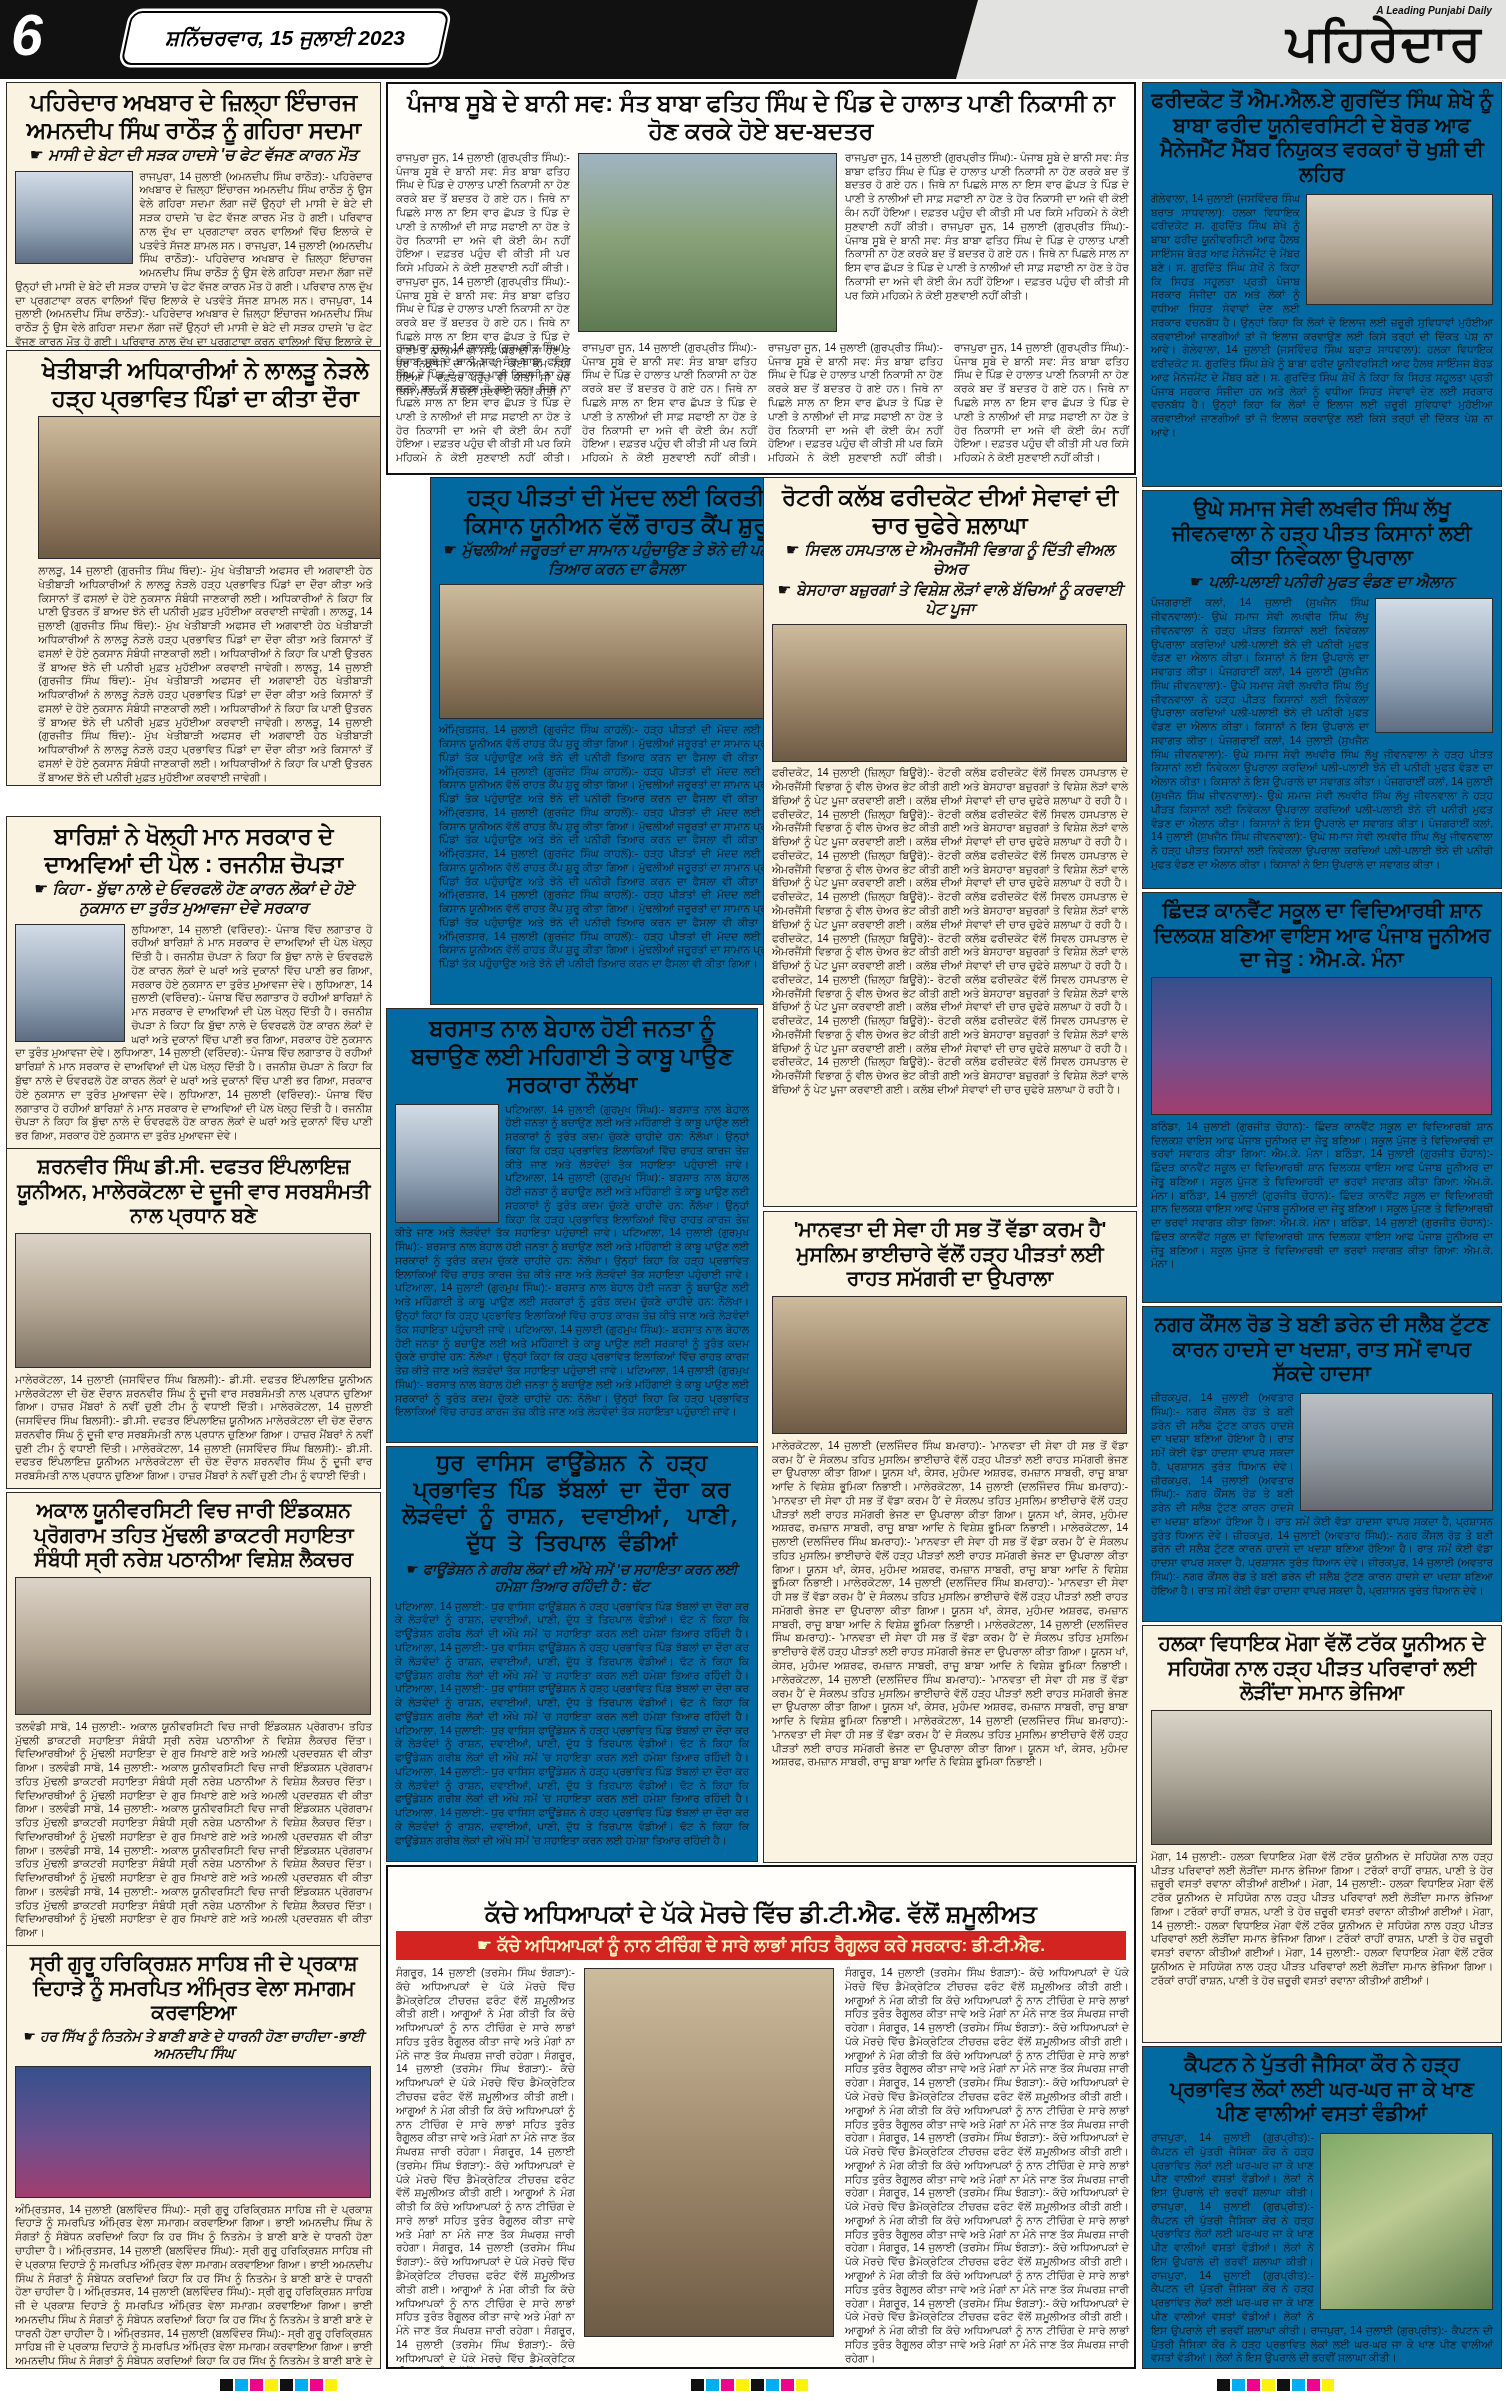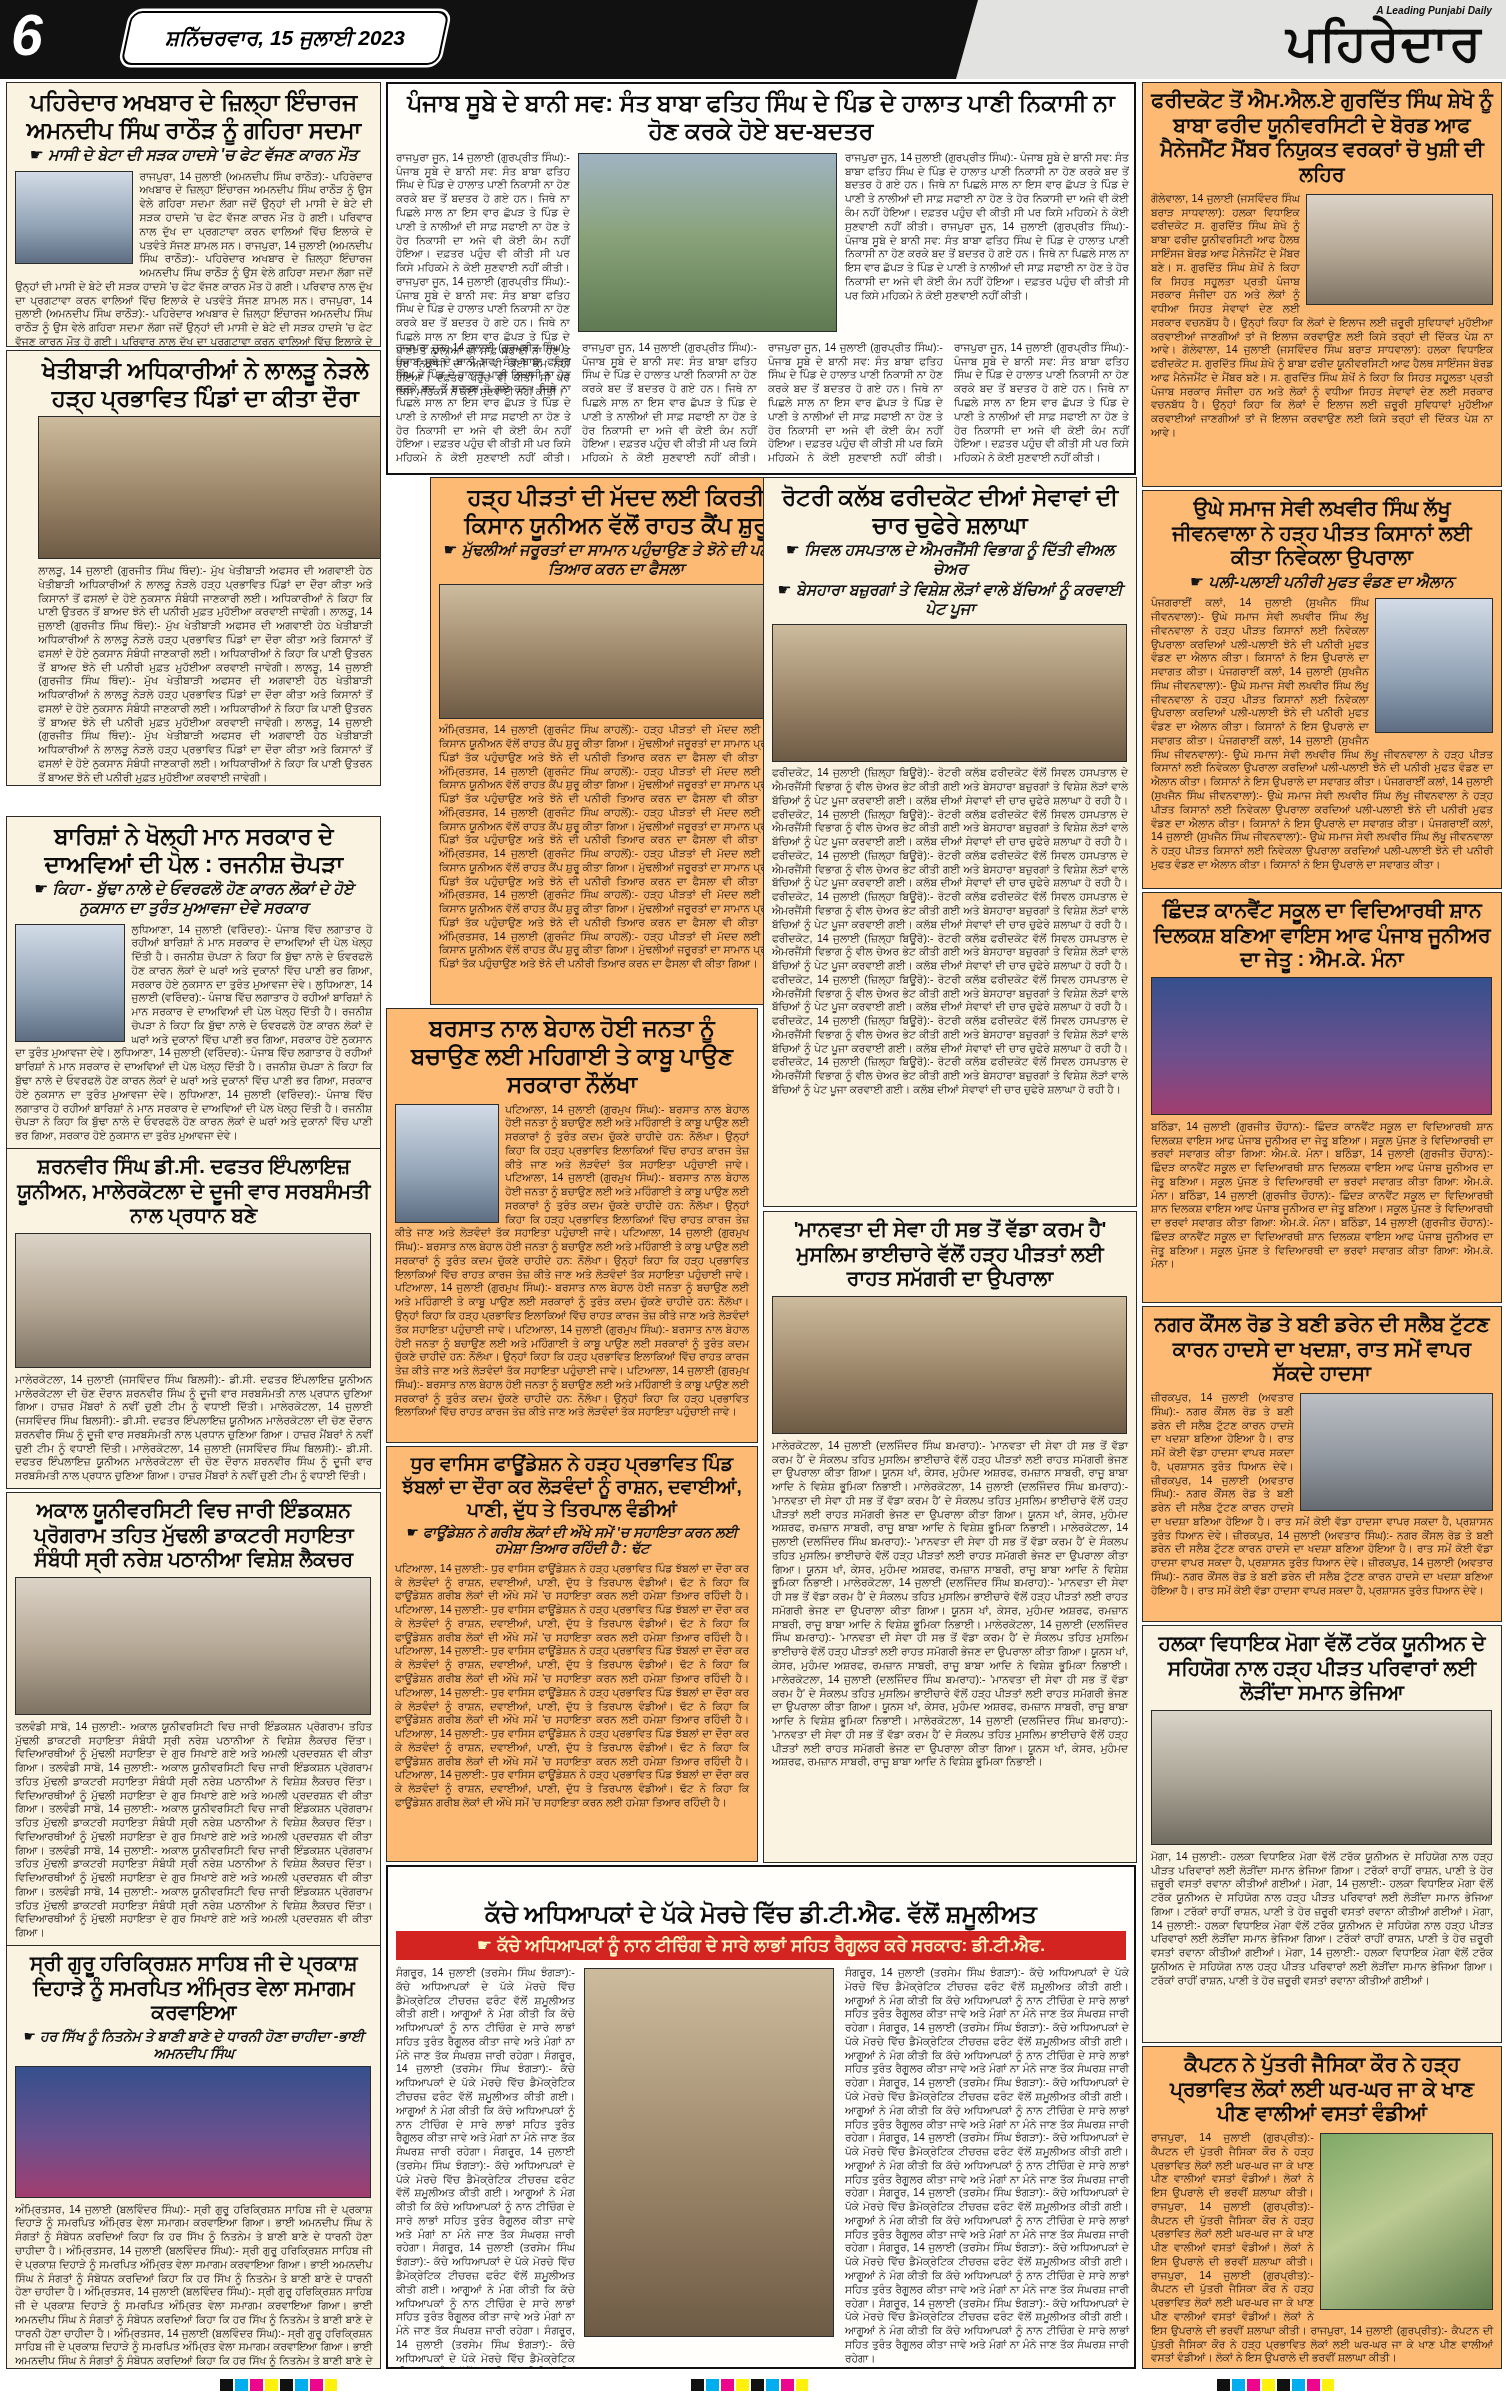--- a/index.html
+++ b/index.html
@@ -12,21 +12,21 @@
   #hdr .pageno{position:absolute;left:11px;top:1.6px;color:#fff;font-size:57px;font-weight:bold;font-style:italic;}
   .datepill{position:absolute;left:126px;top:11px;width:314px;height:50px;background:#fff;border:2.4px solid #000;
         border-radius:11px;transform:skewX(-12deg);box-shadow:0 0 0 2.4px #fff;
         display:flex;align-items:center;justify-content:center;}
   .datepill span{transform:skewX(12deg);font-size:21px;font-weight:bold;font-style:italic;color:#000;}
   .tagline{position:absolute;right:14px;top:4.7px;font-size:10.2px;font-style:italic;font-weight:bold;color:#111;}
   .masthead{position:absolute;right:23.6px;top:14px;font-size:50px;font-weight:bold;color:#0d0d0d;letter-spacing:1.6px;}
   
   .art{position:absolute;overflow:hidden;border:0.8px solid #2e2a26;padding:4.7px 7.9px;box-sizing:border-box;}
   .bg-cream{background:#fbf3e1;}
-  .bg-pink{background:#fdba74;}
+  .bg-pink{background:#0369a1;}
   .bg-white{background:#fffefb;}
   .thick{border:2.4px solid #111;}
   .hl{font-weight:bold;color:#0c0c0c;text-align:center;line-height:1.22;}
   .hl-xl{font-size:26px;}
   .hl-l{font-size:23px;}
   .hl-m{font-size:20.4px;}
   .sub{font-weight:bold;color:#141414;text-align:center;font-size:15.7px;line-height:1.2;font-style:italic;margin-top:2.4px;}
   .body{font-size:10.6px;line-height:1.3;color:#161616;text-align:justify;margin-top:4.7px;}
   .photo{border:0.8px solid #2b2b2b;box-sizing:border-box;}
   .fl{float:left;margin:1.6px 6.3px 3.1px 0;}
@@ -141,21 +141,21 @@
 
   <div class="art bg-pink" style="left:386px;top:1008px;width:372px;height:435px;">
     <div class="hl hl-l">ਬਰਸਾਤ ਨਾਲ ਬੇਹਾਲ ਹੋਈ ਜਨਤਾ ਨੂੰ ਬਚਾਉਣ ਲਈ ਮਹਿਗਾਈ ਤੇ ਕਾਬੂ ਪਾਉਣ ਸਰਕਾਰਾ ਨੌਲੱਖਾ</div>
     <div class="body">
       <div class="photo fl ph-portrait" style="width:104px;height:119px;"></div>
       <span>ਪਟਿਆਲਾ, 14 ਜੁਲਾਈ (ਗੁਰਮੁਖ ਸਿੰਘ):- ਬਰਸਾਤ ਨਾਲ ਬੇਹਾਲ ਹੋਈ ਜਨਤਾ ਨੂੰ ਬਚਾਉਣ ਲਈ ਅਤੇ ਮਹਿੰਗਾਈ ਤੇ ਕਾਬੂ ਪਾਉਣ ਲਈ ਸਰਕਾਰਾਂ ਨੂੰ ਤੁਰੰਤ ਕਦਮ ਚੁੱਕਣੇ ਚਾਹੀਦੇ ਹਨ: ਨੌਲੱਖਾ। ਉਨ੍ਹਾਂ ਕਿਹਾ ਕਿ ਹੜ੍ਹ ਪ੍ਰਭਾਵਿਤ ਇਲਾਕਿਆਂ ਵਿੱਚ ਰਾਹਤ ਕਾਰਜ ਤੇਜ਼ ਕੀਤੇ ਜਾਣ ਅਤੇ ਲੋੜਵੰਦਾਂ ਤੱਕ ਸਹਾਇਤਾ ਪਹੁੰਚਾਈ ਜਾਵੇ। ਪਟਿਆਲਾ, 14 ਜੁਲਾਈ (ਗੁਰਮੁਖ ਸਿੰਘ):- ਬਰਸਾਤ ਨਾਲ ਬੇਹਾਲ ਹੋਈ ਜਨਤਾ ਨੂੰ ਬਚਾਉਣ ਲਈ ਅਤੇ ਮਹਿੰਗਾਈ ਤੇ ਕਾਬੂ ਪਾਉਣ ਲਈ ਸਰਕਾਰਾਂ ਨੂੰ ਤੁਰੰਤ ਕਦਮ ਚੁੱਕਣੇ ਚਾਹੀਦੇ ਹਨ: ਨੌਲੱਖਾ। ਉਨ੍ਹਾਂ ਕਿਹਾ ਕਿ ਹੜ੍ਹ ਪ੍ਰਭਾਵਿਤ ਇਲਾਕਿਆਂ ਵਿੱਚ ਰਾਹਤ ਕਾਰਜ ਤੇਜ਼ ਕੀਤੇ ਜਾਣ ਅਤੇ ਲੋੜਵੰਦਾਂ ਤੱਕ ਸਹਾਇਤਾ ਪਹੁੰਚਾਈ ਜਾਵੇ। ਪਟਿਆਲਾ, 14 ਜੁਲਾਈ (ਗੁਰਮੁਖ ਸਿੰਘ):- ਬਰਸਾਤ ਨਾਲ ਬੇਹਾਲ ਹੋਈ ਜਨਤਾ ਨੂੰ ਬਚਾਉਣ ਲਈ ਅਤੇ ਮਹਿੰਗਾਈ ਤੇ ਕਾਬੂ ਪਾਉਣ ਲਈ ਸਰਕਾਰਾਂ ਨੂੰ ਤੁਰੰਤ ਕਦਮ ਚੁੱਕਣੇ ਚਾਹੀਦੇ ਹਨ: ਨੌਲੱਖਾ। ਉਨ੍ਹਾਂ ਕਿਹਾ ਕਿ ਹੜ੍ਹ ਪ੍ਰਭਾਵਿਤ ਇਲਾਕਿਆਂ ਵਿੱਚ ਰਾਹਤ ਕਾਰਜ ਤੇਜ਼ ਕੀਤੇ ਜਾਣ ਅਤੇ ਲੋੜਵੰਦਾਂ ਤੱਕ ਸਹਾਇਤਾ ਪਹੁੰਚਾਈ ਜਾਵੇ। ਪਟਿਆਲਾ, 14 ਜੁਲਾਈ (ਗੁਰਮੁਖ ਸਿੰਘ):- ਬਰਸਾਤ ਨਾਲ ਬੇਹਾਲ ਹੋਈ ਜਨਤਾ ਨੂੰ ਬਚਾਉਣ ਲਈ ਅਤੇ ਮਹਿੰਗਾਈ ਤੇ ਕਾਬੂ ਪਾਉਣ ਲਈ ਸਰਕਾਰਾਂ ਨੂੰ ਤੁਰੰਤ ਕਦਮ ਚੁੱਕਣੇ ਚਾਹੀਦੇ ਹਨ: ਨੌਲੱਖਾ। ਉਨ੍ਹਾਂ ਕਿਹਾ ਕਿ ਹੜ੍ਹ ਪ੍ਰਭਾਵਿਤ ਇਲਾਕਿਆਂ ਵਿੱਚ ਰਾਹਤ ਕਾਰਜ ਤੇਜ਼ ਕੀਤੇ ਜਾਣ ਅਤੇ ਲੋੜਵੰਦਾਂ ਤੱਕ ਸਹਾਇਤਾ ਪਹੁੰਚਾਈ ਜਾਵੇ। ਪਟਿਆਲਾ, 14 ਜੁਲਾਈ (ਗੁਰਮੁਖ ਸਿੰਘ):- ਬਰਸਾਤ ਨਾਲ ਬੇਹਾਲ ਹੋਈ ਜਨਤਾ ਨੂੰ ਬਚਾਉਣ ਲਈ ਅਤੇ ਮਹਿੰਗਾਈ ਤੇ ਕਾਬੂ ਪਾਉਣ ਲਈ ਸਰਕਾਰਾਂ ਨੂੰ ਤੁਰੰਤ ਕਦਮ ਚੁੱਕਣੇ ਚਾਹੀਦੇ ਹਨ: ਨੌਲੱਖਾ। ਉਨ੍ਹਾਂ ਕਿਹਾ ਕਿ ਹੜ੍ਹ ਪ੍ਰਭਾਵਿਤ ਇਲਾਕਿਆਂ ਵਿੱਚ ਰਾਹਤ ਕਾਰਜ ਤੇਜ਼ ਕੀਤੇ ਜਾਣ ਅਤੇ ਲੋੜਵੰਦਾਂ ਤੱਕ ਸਹਾਇਤਾ ਪਹੁੰਚਾਈ ਜਾਵੇ। ਪਟਿਆਲਾ, 14 ਜੁਲਾਈ (ਗੁਰਮੁਖ ਸਿੰਘ):- ਬਰਸਾਤ ਨਾਲ ਬੇਹਾਲ ਹੋਈ ਜਨਤਾ ਨੂੰ ਬਚਾਉਣ ਲਈ ਅਤੇ ਮਹਿੰਗਾਈ ਤੇ ਕਾਬੂ ਪਾਉਣ ਲਈ ਸਰਕਾਰਾਂ ਨੂੰ ਤੁਰੰਤ ਕਦਮ ਚੁੱਕਣੇ ਚਾਹੀਦੇ ਹਨ: ਨੌਲੱਖਾ। ਉਨ੍ਹਾਂ ਕਿਹਾ ਕਿ ਹੜ੍ਹ ਪ੍ਰਭਾਵਿਤ ਇਲਾਕਿਆਂ ਵਿੱਚ ਰਾਹਤ ਕਾਰਜ ਤੇਜ਼ ਕੀਤੇ ਜਾਣ ਅਤੇ ਲੋੜਵੰਦਾਂ ਤੱਕ ਸਹਾਇਤਾ ਪਹੁੰਚਾਈ ਜਾਵੇ।</span>
     </div>
   </div>
 
   <div class="art bg-pink" style="left:386px;top:1446px;width:372px;height:416px;">
-    <div class="hl hl-m" style="font-size:19px;">ਧੁਰ ਵਾਸਿਸ ਫਾਊਂਡੇਸ਼ਨ ਨੇ ਹੜ੍ਹ ਪ੍ਰਭਾਵਿਤ ਪਿੰਡ ਝੱਬਲਾਂ ਦਾ ਦੌਰਾ ਕਰ ਲੋੜਵੰਦਾਂ ਨੂੰ ਰਾਸ਼ਨ, ਦਵਾਈਆਂ, ਪਾਣੀ, ਦੁੱਧ ਤੇ ਤਿਰਪਾਲ ਵੰਡੀਆਂ</div>
+    <div class="hl hl-m" style="font-size:22px;font-family:Liberation Mono, monospace;">ਧੁਰ ਵਾਸਿਸ ਫਾਊਂਡੇਸ਼ਨ ਨੇ ਹੜ੍ਹ ਪ੍ਰਭਾਵਿਤ ਪਿੰਡ ਝੱਬਲਾਂ ਦਾ ਦੌਰਾ ਕਰ ਲੋੜਵੰਦਾਂ ਨੂੰ ਰਾਸ਼ਨ, ਦਵਾਈਆਂ, ਪਾਣੀ, ਦੁੱਧ ਤੇ ਤਿਰਪਾਲ ਵੰਡੀਆਂ</div>
     <div class="sub" style="font-size:14px;">☛ ਫਾਊਂਡੇਸ਼ਨ ਨੇ ਗਰੀਬ ਲੋਕਾਂ ਦੀ ਔਖੇ ਸਮੇਂ 'ਚ ਸਹਾਇਤਾ ਕਰਨ ਲਈ ਹਮੇਸ਼ਾ ਤਿਆਰ ਰਹਿੰਦੀ ਹੈ : ਢੱਟ</div>
     <div class="body">
       <span>ਪਟਿਆਲਾ, 14 ਜੁਲਾਈ:- ਧੁਰ ਵਾਸਿਸ ਫਾਊਂਡੇਸ਼ਨ ਨੇ ਹੜ੍ਹ ਪ੍ਰਭਾਵਿਤ ਪਿੰਡ ਝੱਬਲਾਂ ਦਾ ਦੌਰਾ ਕਰ ਕੇ ਲੋੜਵੰਦਾਂ ਨੂੰ ਰਾਸ਼ਨ, ਦਵਾਈਆਂ, ਪਾਣੀ, ਦੁੱਧ ਤੇ ਤਿਰਪਾਲ ਵੰਡੀਆਂ। ਢੱਟ ਨੇ ਕਿਹਾ ਕਿ ਫਾਊਂਡੇਸ਼ਨ ਗਰੀਬ ਲੋਕਾਂ ਦੀ ਔਖੇ ਸਮੇਂ 'ਚ ਸਹਾਇਤਾ ਕਰਨ ਲਈ ਹਮੇਸ਼ਾ ਤਿਆਰ ਰਹਿੰਦੀ ਹੈ। ਪਟਿਆਲਾ, 14 ਜੁਲਾਈ:- ਧੁਰ ਵਾਸਿਸ ਫਾਊਂਡੇਸ਼ਨ ਨੇ ਹੜ੍ਹ ਪ੍ਰਭਾਵਿਤ ਪਿੰਡ ਝੱਬਲਾਂ ਦਾ ਦੌਰਾ ਕਰ ਕੇ ਲੋੜਵੰਦਾਂ ਨੂੰ ਰਾਸ਼ਨ, ਦਵਾਈਆਂ, ਪਾਣੀ, ਦੁੱਧ ਤੇ ਤਿਰਪਾਲ ਵੰਡੀਆਂ। ਢੱਟ ਨੇ ਕਿਹਾ ਕਿ ਫਾਊਂਡੇਸ਼ਨ ਗਰੀਬ ਲੋਕਾਂ ਦੀ ਔਖੇ ਸਮੇਂ 'ਚ ਸਹਾਇਤਾ ਕਰਨ ਲਈ ਹਮੇਸ਼ਾ ਤਿਆਰ ਰਹਿੰਦੀ ਹੈ। ਪਟਿਆਲਾ, 14 ਜੁਲਾਈ:- ਧੁਰ ਵਾਸਿਸ ਫਾਊਂਡੇਸ਼ਨ ਨੇ ਹੜ੍ਹ ਪ੍ਰਭਾਵਿਤ ਪਿੰਡ ਝੱਬਲਾਂ ਦਾ ਦੌਰਾ ਕਰ ਕੇ ਲੋੜਵੰਦਾਂ ਨੂੰ ਰਾਸ਼ਨ, ਦਵਾਈਆਂ, ਪਾਣੀ, ਦੁੱਧ ਤੇ ਤਿਰਪਾਲ ਵੰਡੀਆਂ। ਢੱਟ ਨੇ ਕਿਹਾ ਕਿ ਫਾਊਂਡੇਸ਼ਨ ਗਰੀਬ ਲੋਕਾਂ ਦੀ ਔਖੇ ਸਮੇਂ 'ਚ ਸਹਾਇਤਾ ਕਰਨ ਲਈ ਹਮੇਸ਼ਾ ਤਿਆਰ ਰਹਿੰਦੀ ਹੈ। ਪਟਿਆਲਾ, 14 ਜੁਲਾਈ:- ਧੁਰ ਵਾਸਿਸ ਫਾਊਂਡੇਸ਼ਨ ਨੇ ਹੜ੍ਹ ਪ੍ਰਭਾਵਿਤ ਪਿੰਡ ਝੱਬਲਾਂ ਦਾ ਦੌਰਾ ਕਰ ਕੇ ਲੋੜਵੰਦਾਂ ਨੂੰ ਰਾਸ਼ਨ, ਦਵਾਈਆਂ, ਪਾਣੀ, ਦੁੱਧ ਤੇ ਤਿਰਪਾਲ ਵੰਡੀਆਂ। ਢੱਟ ਨੇ ਕਿਹਾ ਕਿ ਫਾਊਂਡੇਸ਼ਨ ਗਰੀਬ ਲੋਕਾਂ ਦੀ ਔਖੇ ਸਮੇਂ 'ਚ ਸਹਾਇਤਾ ਕਰਨ ਲਈ ਹਮੇਸ਼ਾ ਤਿਆਰ ਰਹਿੰਦੀ ਹੈ। ਪਟਿਆਲਾ, 14 ਜੁਲਾਈ:- ਧੁਰ ਵਾਸਿਸ ਫਾਊਂਡੇਸ਼ਨ ਨੇ ਹੜ੍ਹ ਪ੍ਰਭਾਵਿਤ ਪਿੰਡ ਝੱਬਲਾਂ ਦਾ ਦੌਰਾ ਕਰ ਕੇ ਲੋੜਵੰਦਾਂ ਨੂੰ ਰਾਸ਼ਨ, ਦਵਾਈਆਂ, ਪਾਣੀ, ਦੁੱਧ ਤੇ ਤਿਰਪਾਲ ਵੰਡੀਆਂ। ਢੱਟ ਨੇ ਕਿਹਾ ਕਿ ਫਾਊਂਡੇਸ਼ਨ ਗਰੀਬ ਲੋਕਾਂ ਦੀ ਔਖੇ ਸਮੇਂ 'ਚ ਸਹਾਇਤਾ ਕਰਨ ਲਈ ਹਮੇਸ਼ਾ ਤਿਆਰ ਰਹਿੰਦੀ ਹੈ। ਪਟਿਆਲਾ, 14 ਜੁਲਾਈ:- ਧੁਰ ਵਾਸਿਸ ਫਾਊਂਡੇਸ਼ਨ ਨੇ ਹੜ੍ਹ ਪ੍ਰਭਾਵਿਤ ਪਿੰਡ ਝੱਬਲਾਂ ਦਾ ਦੌਰਾ ਕਰ ਕੇ ਲੋੜਵੰਦਾਂ ਨੂੰ ਰਾਸ਼ਨ, ਦਵਾਈਆਂ, ਪਾਣੀ, ਦੁੱਧ ਤੇ ਤਿਰਪਾਲ ਵੰਡੀਆਂ। ਢੱਟ ਨੇ ਕਿਹਾ ਕਿ ਫਾਊਂਡੇਸ਼ਨ ਗਰੀਬ ਲੋਕਾਂ ਦੀ ਔਖੇ ਸਮੇਂ 'ਚ ਸਹਾਇਤਾ ਕਰਨ ਲਈ ਹਮੇਸ਼ਾ ਤਿਆਰ ਰਹਿੰਦੀ ਹੈ।</span>
     </div>
   </div>
 
   <div class="art bg-cream" style="left:763px;top:477px;width:374px;height:730px;">
     <div class="hl hl-l">ਰੋਟਰੀ ਕਲੱਬ ਫਰੀਦਕੋਟ ਦੀਆਂ ਸੇਵਾਵਾਂ ਦੀ ਚਾਰ ਚੁਫੇਰੇ ਸ਼ਲਾਘਾ</div>
     <div class="sub">☛ ਸਿਵਲ ਹਸਪਤਾਲ ਦੇ ਐਮਰਜੈਂਸੀ ਵਿਭਾਗ ਨੂੰ ਦਿੱਤੀ ਵੀਅਲ ਚੇਅਰ</div>
     <div class="sub">☛ ਬੇਸਹਾਰਾ ਬਜ਼ੁਰਗਾਂ ਤੇ ਵਿਸ਼ੇਸ਼ ਲੋੜਾਂ ਵਾਲੇ ਬੱਚਿਆਂ ਨੂੰ ਕਰਵਾਈ ਪੇਟ ਪੂਜਾ</div>

